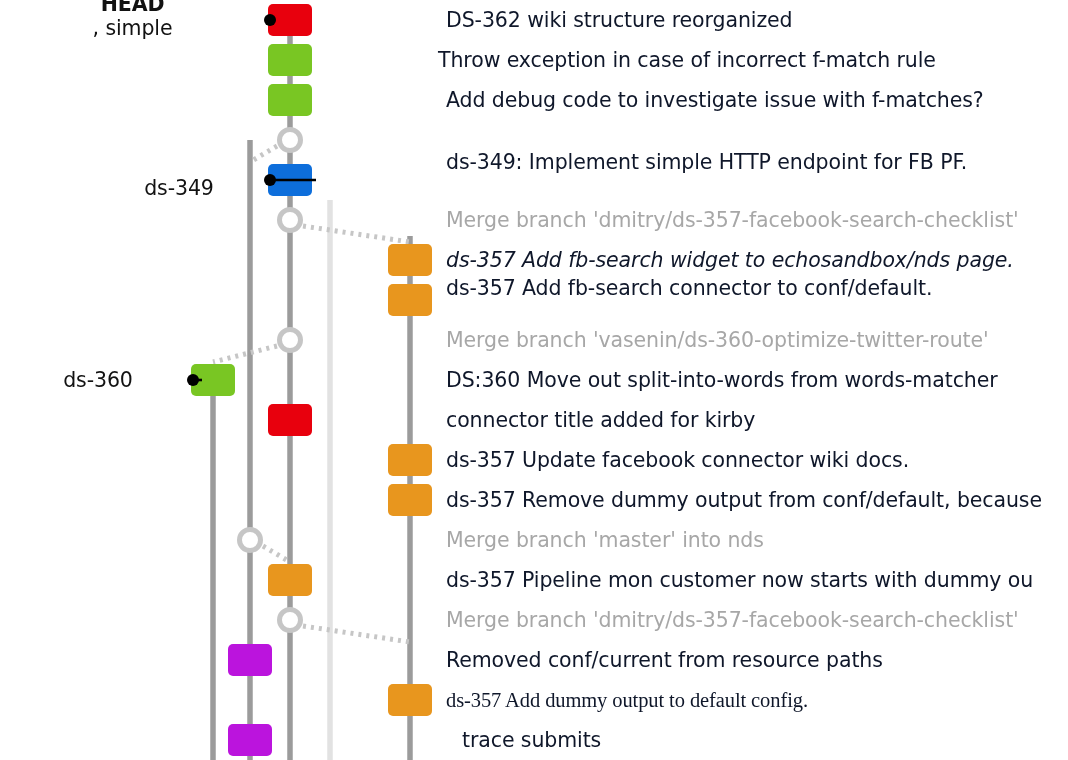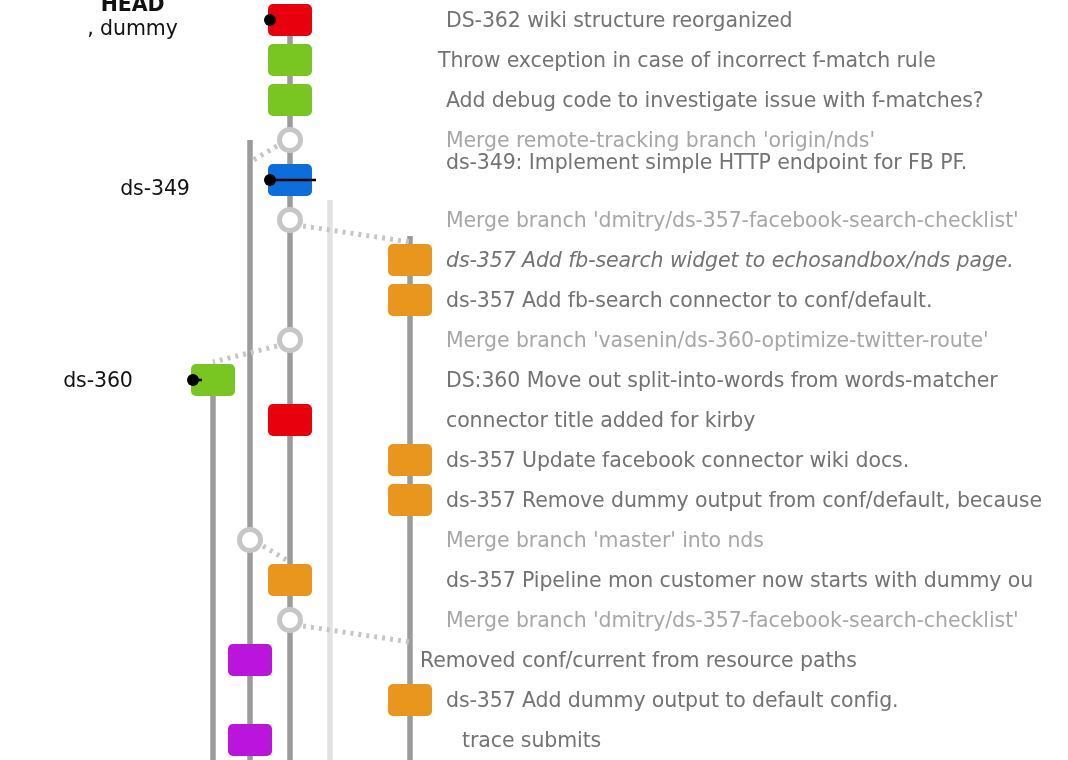--- a/index.html
+++ b/index.html
@@ -12,21 +12,21 @@
   #graph-root{position:absolute;inset:0;width:1068px;height:760px;}
   svg#graph-canvas{position:absolute;left:0;top:0;width:1068px;height:760px;}
 
   .msg-layer{position:absolute;left:0;top:0;width:1068px;height:760px;}
   .commit-row{
     position:absolute;left:446px;width:622px;height:40px;
     display:flex;align-items:center;white-space:nowrap;
   }
   .commit-msg{
     font-size:20.5px;letter-spacing:-0.1px;line-height:1;
-    color:#737373;font-weight:400;
+    color:#0f172a;font-weight:400;
   }
   .commit-row.merge .commit-msg{color:#a7a7a7;}
 
   .ref-label{
     position:absolute;height:40px;display:flex;align-items:center;
     justify-content:flex-end;white-space:nowrap;
     font-size:20.5px;color:#121212;letter-spacing:-0.1px;flex-direction:column;
   }
   .ref-label .bold{font-weight:700;}
 </style>
@@ -74,33 +74,30 @@
   <div class="msg-layer" id="msg-layer">
       <div class="commit-row" style="top: 0px; left: 446px;">
         <span class="commit-msg">DS-362 wiki structure reorganized</span>
       </div>
       <div class="commit-row" style="top: 40px; left: 438px;">
         <span class="commit-msg">Throw exception in case of incorrect f-match rule</span>
       </div>
       <div class="commit-row" style="top: 80px; left: 446px;">
         <span class="commit-msg">Add debug code to investigate issue with f-matches?</span>
       </div>
-      <div class="commit-row merge" style="top: 120px; left: 446px;">
-        <span class="commit-msg">Merge remote-tracking branch 'origin/nds'</span>
-      </div>
       <div class="commit-row" style="top: 142px; left: 446px;">
         <span class="commit-msg">ds-349: Implement simple HTTP endpoint for FB PF.</span>
       </div>
       <div class="commit-row merge" style="top: 200px; left: 446px;">
         <span class="commit-msg">Merge branch 'dmitry/ds-357-facebook-search-checklist'</span>
       </div>
       <div class="commit-row" style="top: 240px; left: 446px; font-style: italic;">
         <span class="commit-msg">ds-357 Add fb-search widget to echosandbox/nds page.</span>
       </div>
-      <div class="commit-row" style="top: 280px; left: 446px;">
+      <div class="commit-row" style="top: 268px; left: 446px;">
         <span class="commit-msg">ds-357 Add fb-search connector to conf/default.</span>
       </div>
       <div class="commit-row merge" style="top: 320px; left: 446px;">
         <span class="commit-msg">Merge branch 'vasenin/ds-360-optimize-twitter-route'</span>
       </div>
       <div class="commit-row" style="top: 360px; left: 446px;">
         <span class="commit-msg">DS:360 Move out split-into-words from words-matcher</span>
       </div>
       <div class="commit-row" style="top: 400px; left: 446px;">
         <span class="commit-msg">connector title added for kirby</span>
@@ -113,35 +110,35 @@
       </div>
       <div class="commit-row merge" style="top: 520px; left: 446px;">
         <span class="commit-msg">Merge branch 'master' into nds</span>
       </div>
       <div class="commit-row" style="top: 560px; left: 446px;">
         <span class="commit-msg">ds-357 Pipeline mon customer now starts with dummy ou</span>
       </div>
       <div class="commit-row merge" style="top: 600px; left: 446px;">
         <span class="commit-msg">Merge branch 'dmitry/ds-357-facebook-search-checklist'</span>
       </div>
-      <div class="commit-row" style="top: 640px; left: 420px;">
+      <div class="commit-row" style="top: 640px; left: 446px;">
         <span class="commit-msg">Removed conf/current from resource paths</span>
       </div>
-      <div class="commit-row" style="top: 680px; left: 446px;">
+      <div class="commit-row" style="top: 680px; left: 446px; font-family: Liberation Serif, serif;">
         <span class="commit-msg">ds-357 Add dummy output to default config.</span>
       </div>
       <div class="commit-row" style="top: 720px; left: 446px; margin-left: 16px;">
         <span class="commit-msg">trace submits</span>
       </div>
     </div>
   <div class="msg-layer" id="ref-layer">
       <div class="ref-label" style="top: 0px; left: 0px; width: 265px;">
         <span class="bold">HEAD</span>
-        <span>, dummy</span>
+        <span>, simple</span>
       </div>
-      <div class="ref-label" style="top: 160px; left: 0px; width: 310px;">
+      <div class="ref-label" style="top: 160px; left: 0px; width: 310px; padding-left: 24px;">
         <span>ds-349</span>
       </div>
       <div class="ref-label" style="top: 360px; left: 0px; width: 196px; justify-content: center;">
         <span>ds-360</span>
       </div>
     </div>
 </div>
 
 </body></html>

